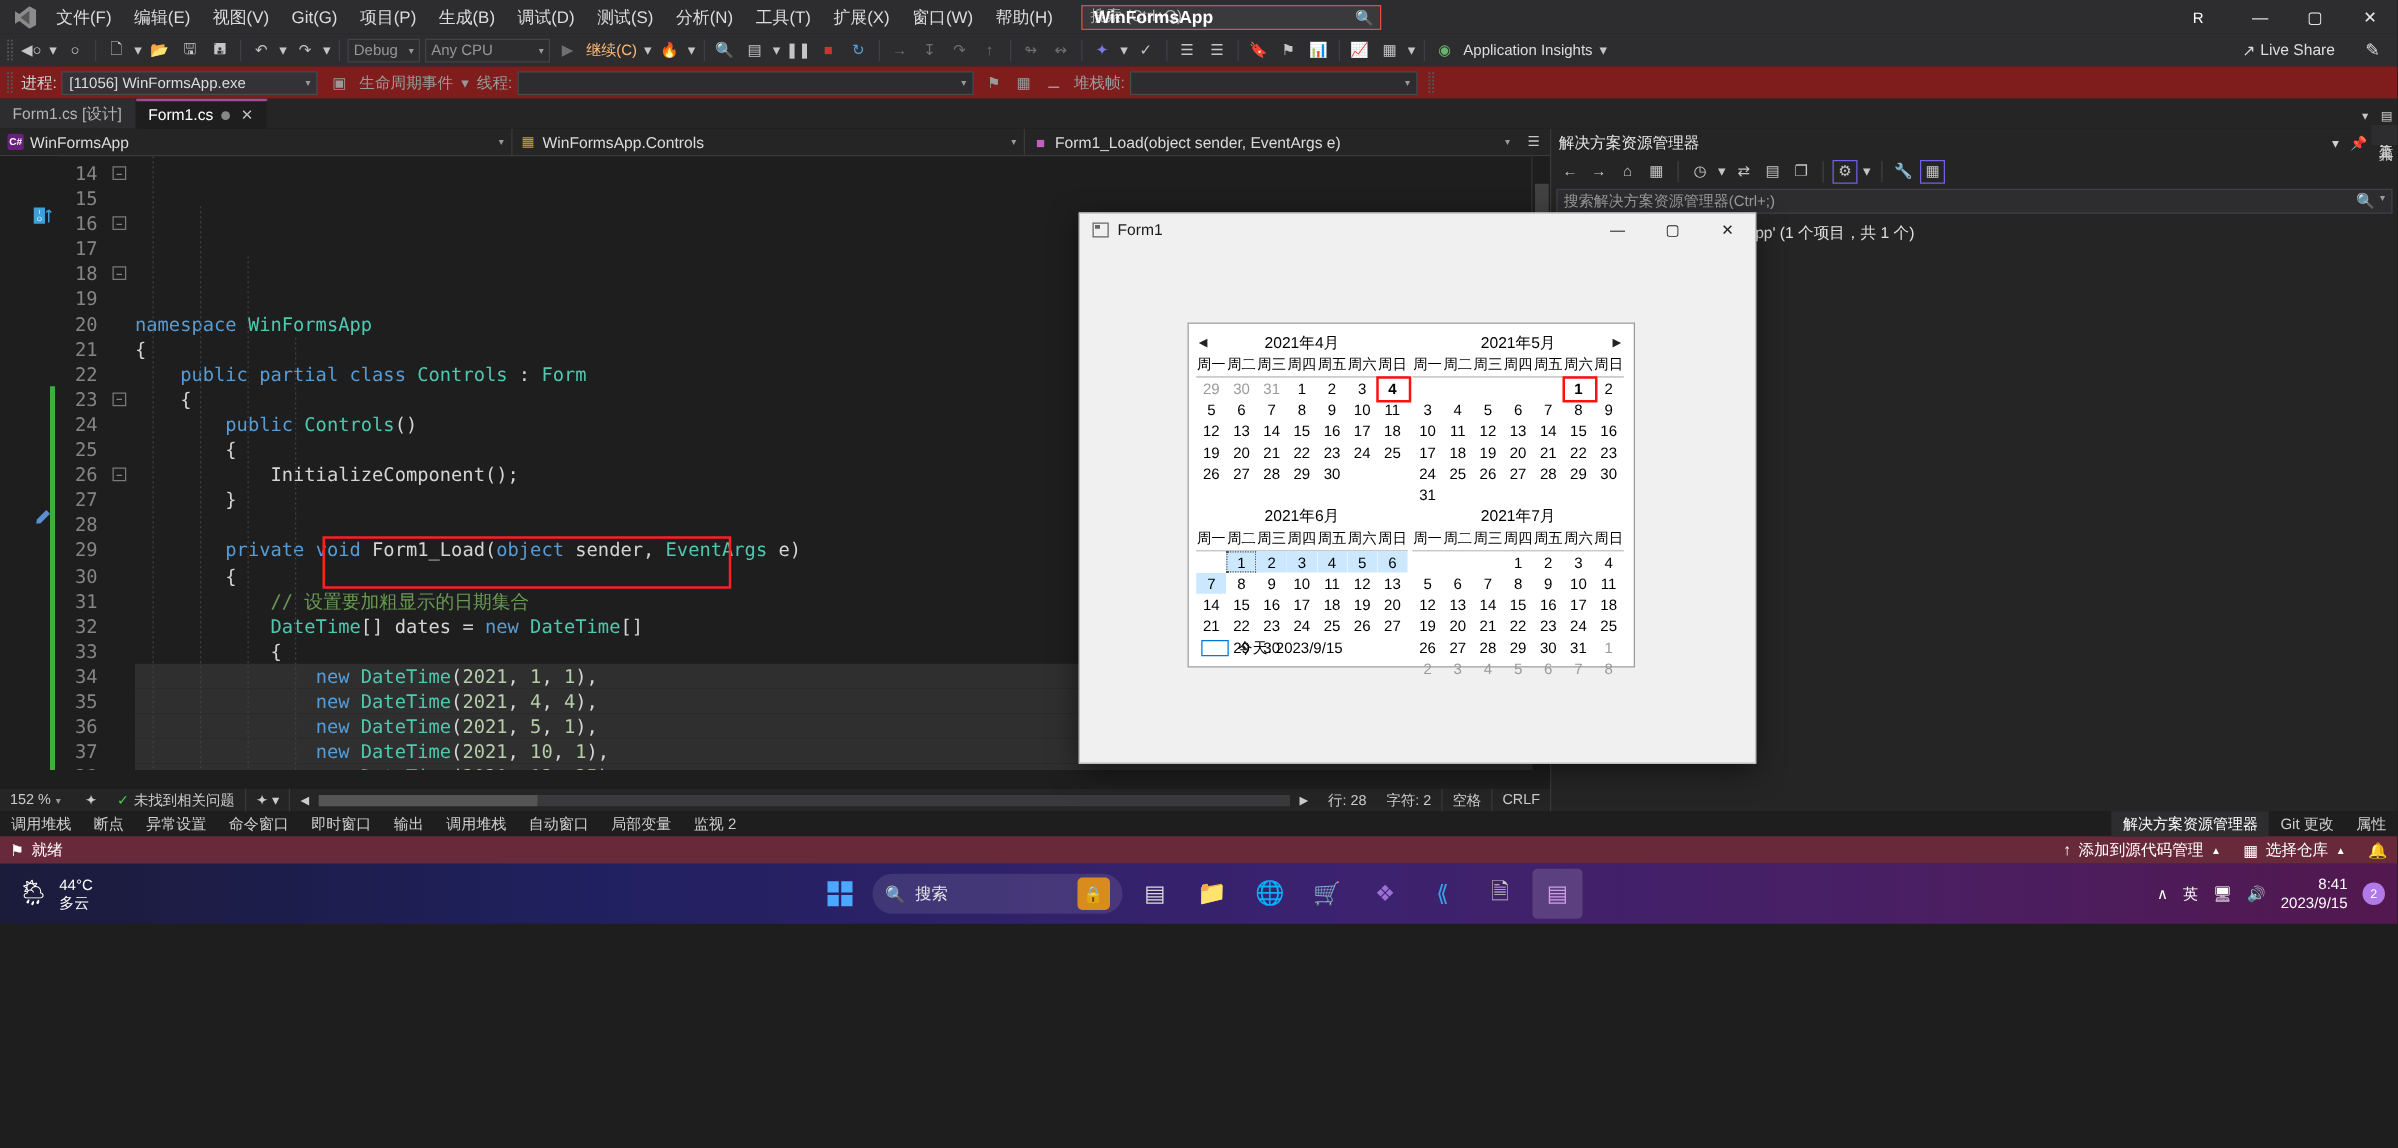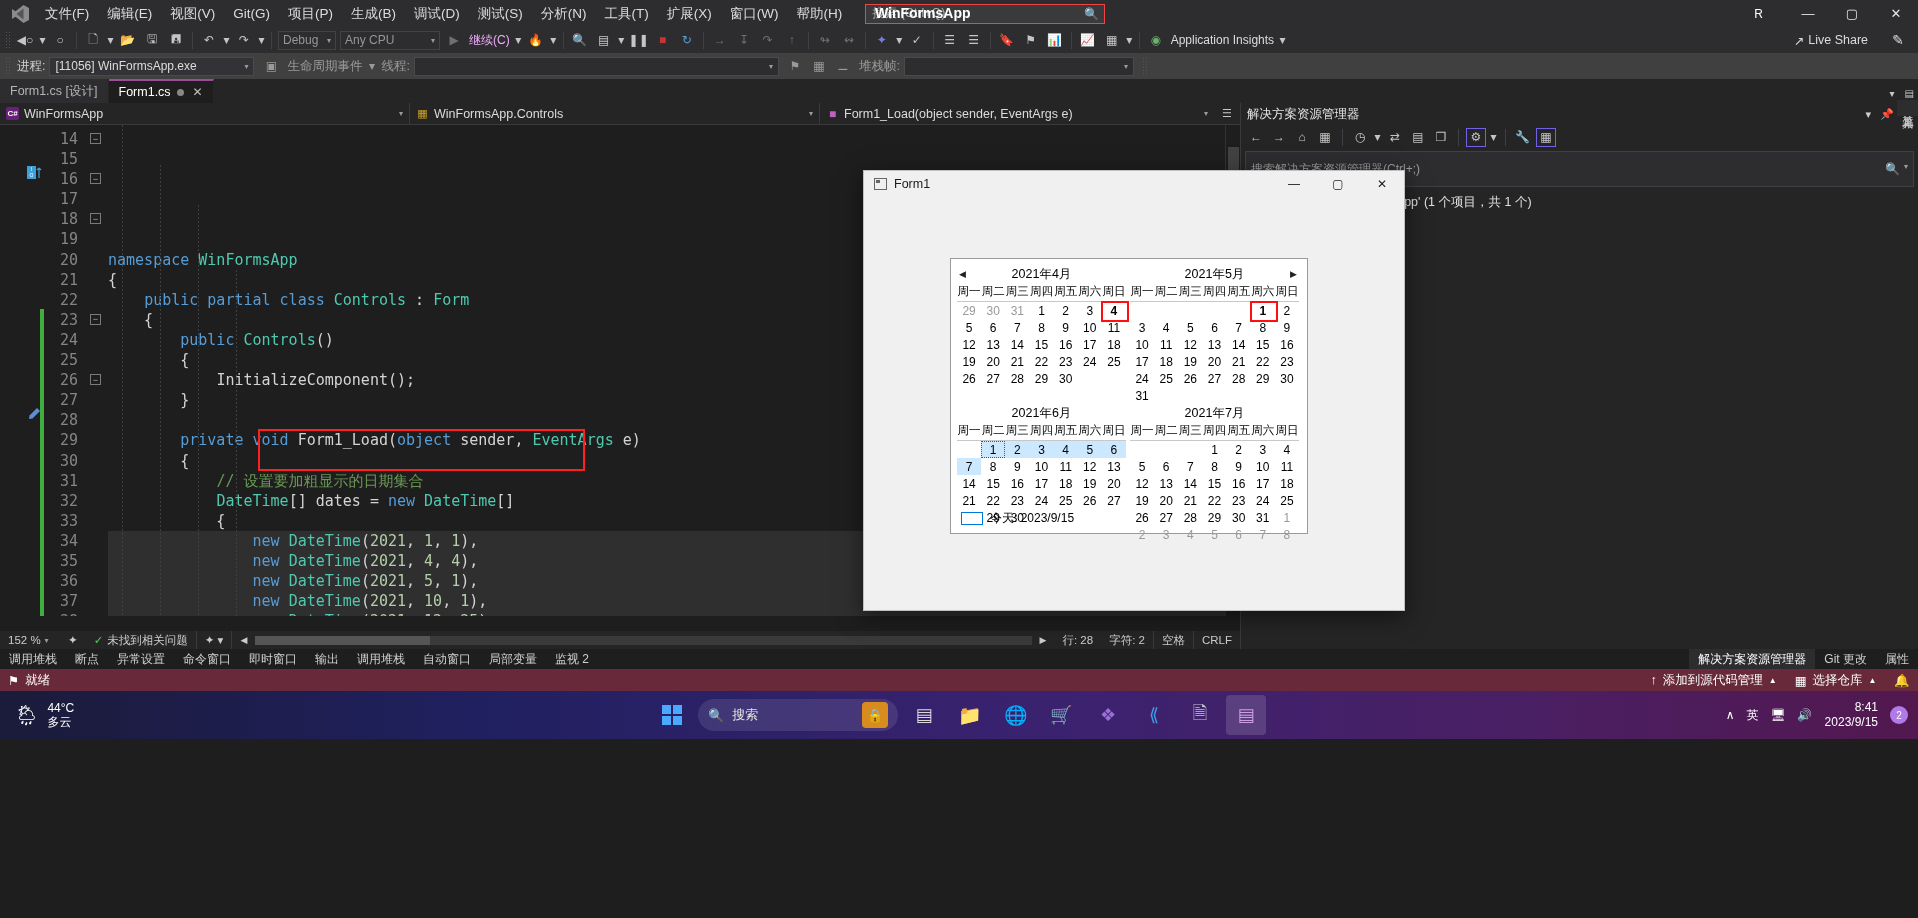--- a/index.html
+++ b/index.html
@@ -28,26 +28,26 @@
   
   .toolbar { height:26px; background:#2d2d30; display:flex; align-items:center; padding-left:3px; position:relative;}
   .tb-btn { width:22px; height:22px; display:flex;align-items:center;justify-content:center; margin:0 1px; color:#c5c5c5; font-size:12px;}
   .tb-sep { width:1px; height:17px; background:#3f3f46; margin:0 4px;}
   .grip { width:6px;height:18px;margin:0 2px;
      background-image:radial-gradient(circle,#555 1px,transparent 1px);
      background-size:3px 3px;}
   .combo { height:19px; background:#2d2d30; border:1px solid #434346; color:#969696; font-size:12px;
       display:flex;align-items:center;padding:0 4px; margin:0 2px; position:relative;}
   .combo .arw{margin-left:auto;padding-left:6px;font-size:8px;color:#9a9a9a;}
-  .tb-text { font-size:12px; color:#f0abfc; padding:0 3px;}
+  .tb-text { font-size:12px; color:#fdba74; padding:0 3px;}
   .live-share{ position:absolute; right:50px; color:#dcdcdc; font-size:12.5px; display:flex;align-items:center;gap:4px;}
   .feedback{position:absolute; right:14px; color:#dcdcdc; font-size:14px;}
 
   
-  .debugbar { height:26px; background:#404040; display:flex; align-items:center; padding-left:3px; }
+  .debugbar { height:26px; background:#7f1d1d; display:flex; align-items:center; padding-left:3px; }
   .dbg-label { font-size:12.5px; color:#d0d0d0; padding:0 4px;}
   .dbg-combo { height:19px; background:#333337; border:1px solid #4a4a4d; color:#dcdcdc; font-size:12px;
       display:flex;align-items:center;padding:0 5px;}
   .dbg-combo.empty{ background:#2d2d30; }
   .dbg-combo .arw{margin-left:auto;padding-left:8px;font-size:8px;color:#9a9a9a;}
 
   
   .tabstrip { height:24px; background:#252526; display:flex; align-items:flex-end; position:relative;}
   .tab { height:24px; padding:0 10px; display:flex;align-items:center;gap:6px;
      font-size:12.5px; color:#b4b4b4; background:#2d2d30; border-right:1px solid #252526;}
@@ -94,21 +94,21 @@
   .ed-status .seg.b{border-left:1px solid #3a3a3c;}
   .zoom-combo{ width:60px; display:flex;align-items:center; gap:4px; }
 
   
   .right-pane{ width:678px; background:#252526; display:flex; flex-direction:column; border-left:1px solid #3a3a3c;}
   .rp-head{ height:22px; display:flex; align-items:center; padding:0 6px; font-size:12.5px; color:#e6e6e6;}
   .rp-head .icons{ margin-left:auto; display:flex; gap:9px; color:#cfcfcf; font-size:11px;}
   .rp-tools{ height:24px; display:flex;align-items:center;gap:3px;padding:0 5px; }
   .rp-tools .ti{width:20px;height:19px;display:flex;align-items:center;justify-content:center;color:#c5c5c5;font-size:12px;}
   .rp-tools .ti.sel{border:1px solid #7160e8;}
-  .rp-search{ height:36px; margin:2px 4px; background:#2d2d30; border:1px solid #3f3f46;
+  .rp-search{ height:20px; margin:2px 4px; background:#2d2d30; border:1px solid #3f3f46;
       display:flex;align-items:center;padding:0 5px; font-size:12px; color:#9c9c9c;}
   .rp-tree{ flex:1; padding-top:3px; font-size:12.5px; color:#e0e0e0;}
   .tr-row{ height:20px; display:flex;align-items:center;gap:5px; padding-left:8px;}
   .tr-row .chev{ font-size:8px; color:#9a9a9a; width:10px;}
   .ico-sln{ width:14px;height:14px;color:#9B4F96;font-size:10px;display:flex;align-items:center;justify-content:center;}
   .ico-ext{ width:14px;height:14px;color:#6fa8dc;font-size:11px;display:flex;align-items:center;justify-content:center;}
   .vertical-tab{ position:absolute; right:0; top:100px; writing-mode:vertical-rl;
      background:#2d2d30; color:#cfcfcf; font-size:11.5px; padding:8px 3px;}
 
   

